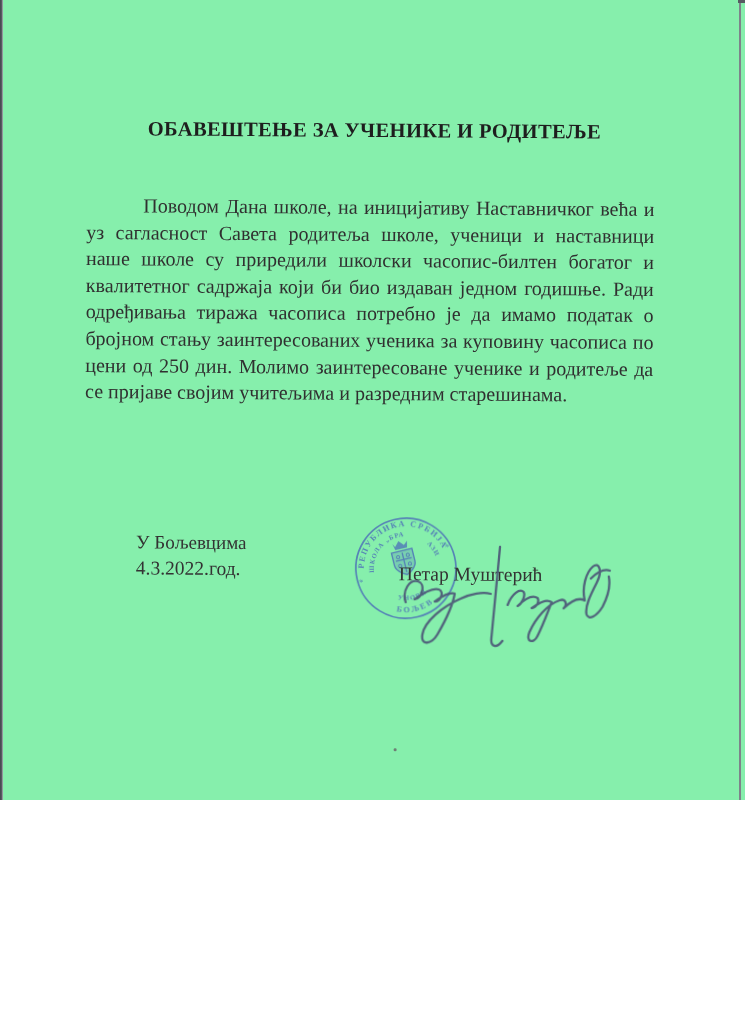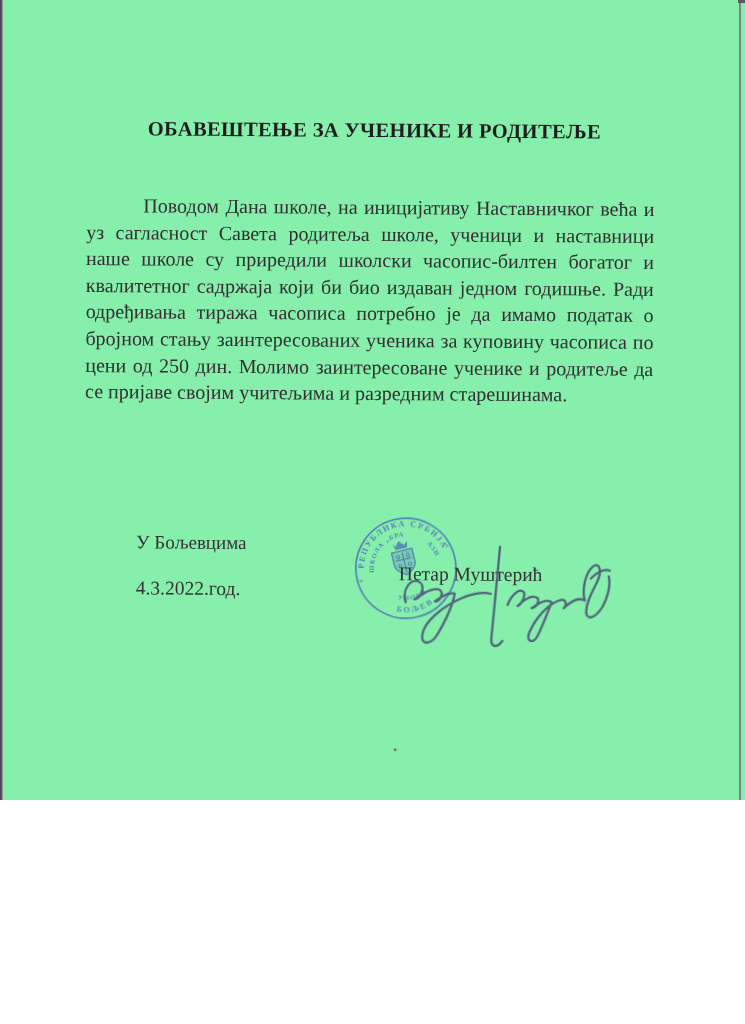--- a/index.html
+++ b/index.html
@@ -32,21 +32,21 @@
     color:#1e1e1e;
   }
   .doc-body{
     position:absolute;left:85px;top:194px;width:568px;
     font-size:20px;line-height:26.6px;
     text-align:justify;text-indent:57px;
     color:#303030;
     margin:0;
   }
   .place-line{position:absolute;left:137px;top:521px;font-size:19px;color:#333;margin-top:12px;}
-  .date-line{position:absolute;left:137px;top:559px;font-size:19.5px;color:#333;margin-top:20px;}
+  .date-line{position:absolute;left:137px;top:559px;font-size:19.5px;color:#333;}
   .sig-title{position:absolute;left:404px;top:527px;font-size:19.5px;color:#333;z-index:3;}
   .sig-name{position:absolute;left:400px;top:563px;font-size:19.5px;color:#333;z-index:3;}
 
   .stamp-svg{position:absolute;left:348px;top:510px;z-index:2;filter:blur(0.35px);opacity:0.88;}
   .stamp-text{font-family:"Liberation Serif","DejaVu Serif",serif;font-weight:bold;}
   .signature-svg{position:absolute;left:395px;top:540px;z-index:4;filter:blur(0.2px);}
 
   .speck{position:absolute;left:396px;top:748px;width:3px;height:2.5px;border-radius:50%;
     background:#6b6b6b;opacity:.85;}
 </style>

